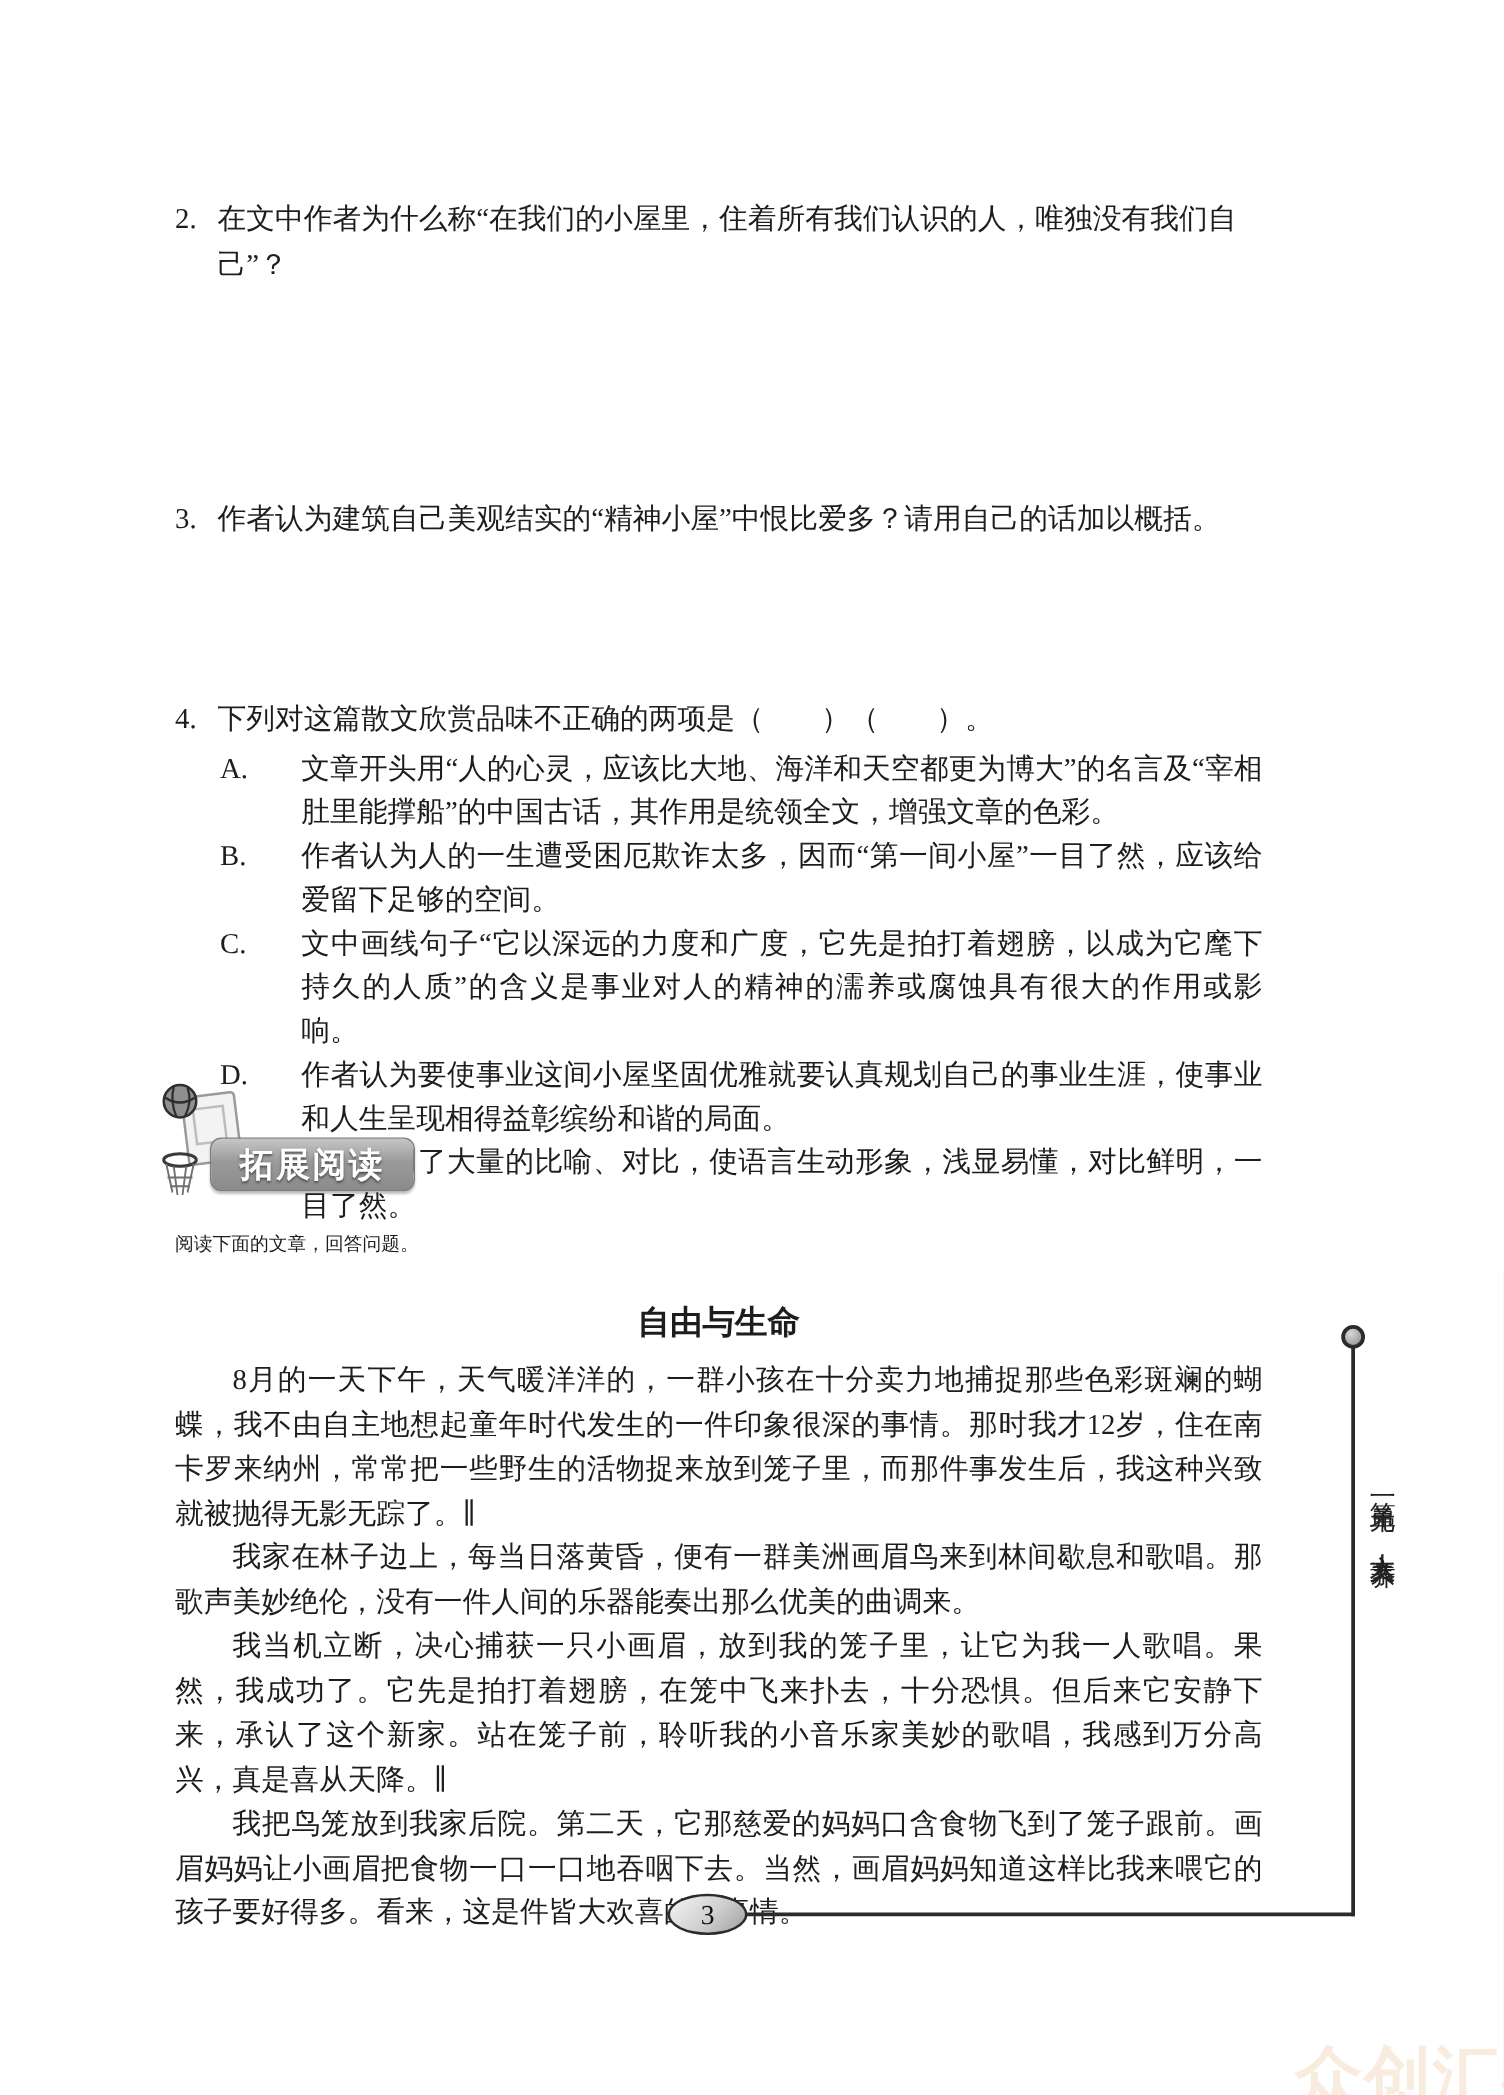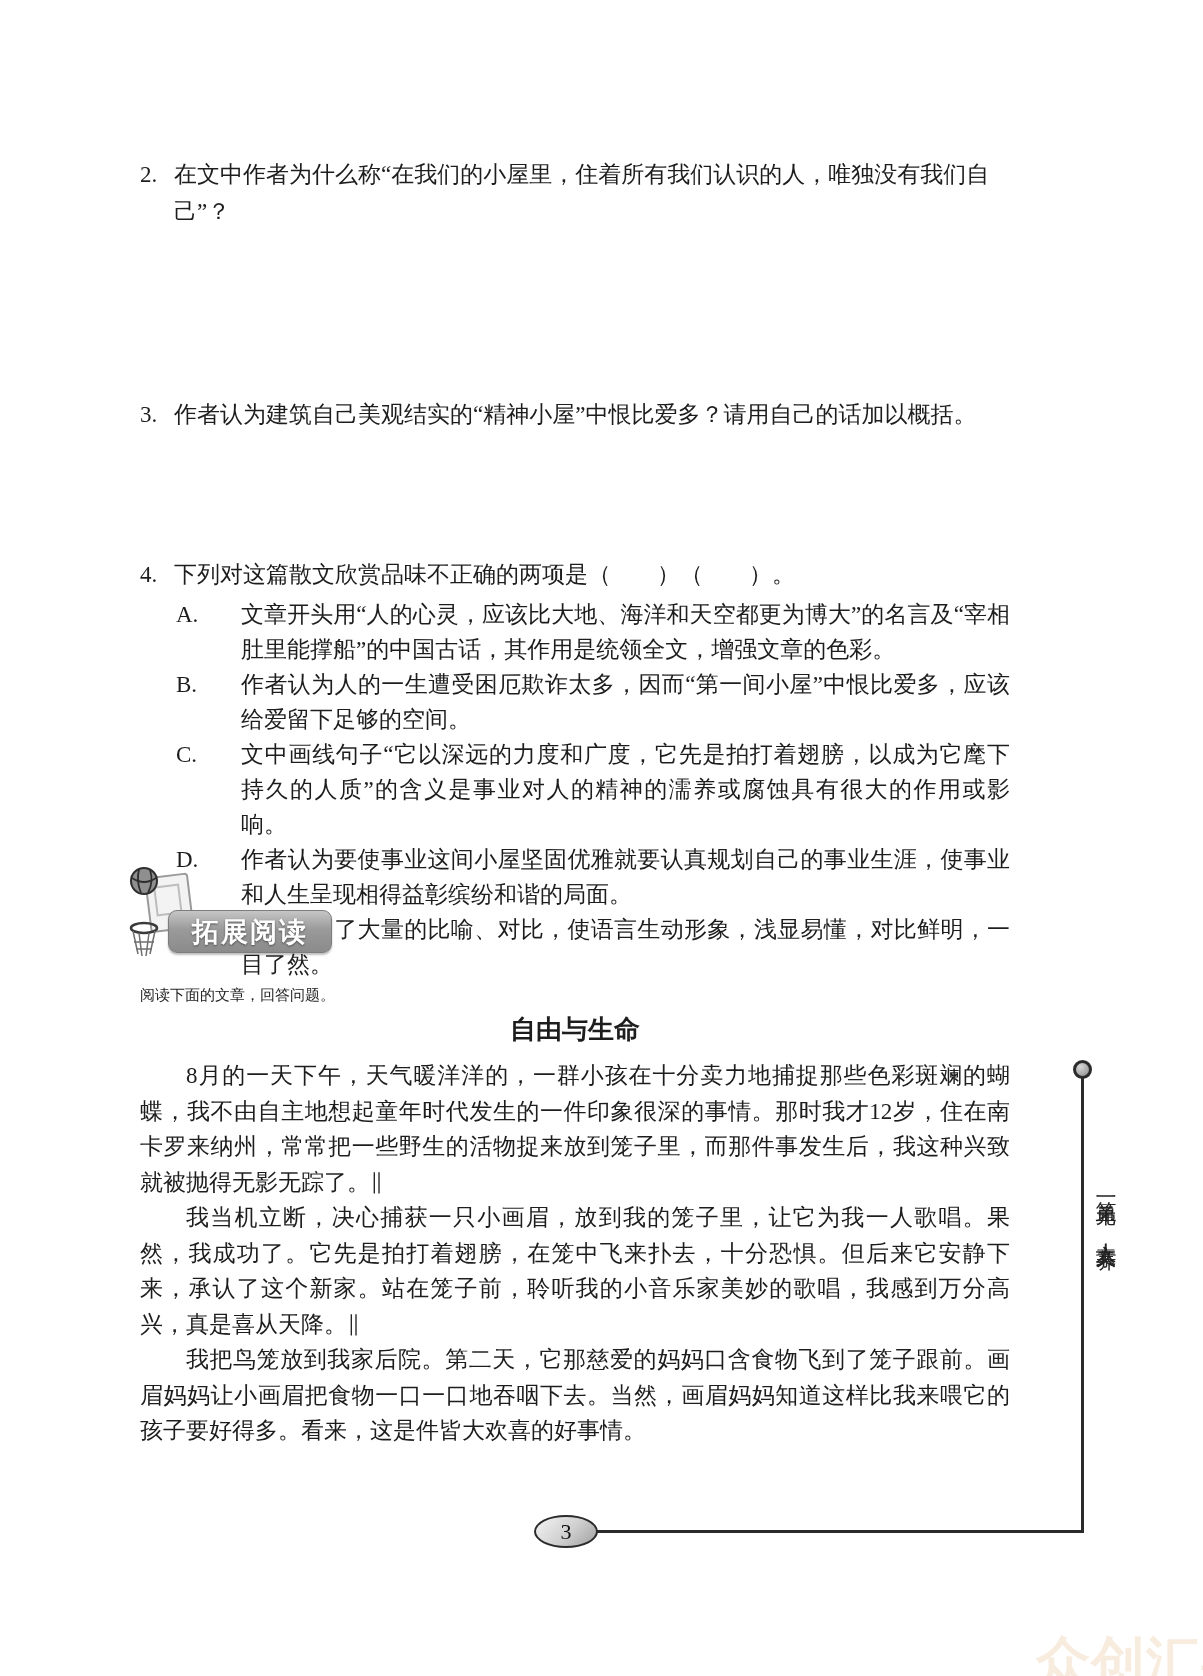--- a/index.html
+++ b/index.html
@@ -38,21 +38,21 @@
     border:1px solid #7d7d7d;
     border-radius:9px;
     box-shadow:0 2px 2px rgba(0,0,0,0.25);
     display:flex; align-items:center; justify-content:center;
     color:#ffffff; font-size:27px; font-weight:bold; letter-spacing:2px;
     text-shadow:0 1px 2px rgba(60,60,60,0.8);
   }
   .badge-icon { position:absolute; left:0; top:0; }
   .instruction { position:absolute; left:140px; top:986px; font-size:15px; }
   
-  .passage { position:absolute; left:140px; top:1012px; width:870px;font-family:Liberation Serif, serif; }
+  .passage { position:absolute; left:140px; top:1040px; width:870px; }
   .passage-title { text-align:center; font-weight:bold; font-size:26px; line-height:36px; margin-bottom:10px; }
   .passage p {
     font-size:23px; line-height:35.5px;
     text-align:justify; text-indent:2em;
   }
   
   .rail-circle {
     position:absolute; left:1073px; top:1060px;
     width:19px; height:19px; border-radius:50%;
     background:radial-gradient(circle at 35% 30%, #d8d8d8, #8a8a8a);
@@ -106,21 +106,21 @@
       <span class="q-text">下列对这篇散文欣赏品味不正确的两项是（　　）（　　）。</span>
     </div>
 
     <div class="options">
       <div class="opt-row">
         <span class="opt-label">A.</span>
         <span class="opt-text">文章开头用“人的心灵，应该比大地、海洋和天空都更为博大”的名言及“宰相肚里能撑船”的中国古话，其作用是统领全文，增强文章的色彩。</span>
       </div>
       <div class="opt-row">
         <span class="opt-label">B.</span>
-        <span class="opt-text">作者认为人的一生遭受困厄欺诈太多，因而“第一间小屋”中恨比爱多，应该给爱留下足够的空间。</span>
+        <span class="opt-text">作者认为人的一生遭受困厄欺诈太多，因而“第一间小屋”一目了然，应该给爱留下足够的空间。</span>
       </div>
       <div class="opt-row">
         <span class="opt-label">C.</span>
         <span class="opt-text">文中画线句子“它以深远的力度和广度，它先是拍打着翅膀，以成为它麾下持久的人质”的含义是事业对人的精神的濡养或腐蚀具有很大的作用或影响。</span>
       </div>
       <div class="opt-row">
         <span class="opt-label">D.</span>
         <span class="opt-text">作者认为要使事业这间小屋坚固优雅就要认真规划自己的事业生涯，使事业和人生呈现相得益彰缤纷和谐的局面。</span>
       </div>
       <div class="opt-row">
@@ -150,20 +150,21 @@
       </svg>
     </span>
     <span class="badge">拓展阅读</span>
   </div>
 
   <div class="instruction">阅读下面的文章，回答问题。</div>
 
   <div class="passage">
     <div class="passage-title">自由与生命</div>
     <p>8月的一天下午，天气暖洋洋的，一群小孩在十分卖力地捕捉那些色彩斑斓的蝴蝶，我不由自主地想起童年时代发生的一件印象很深的事情。那时我才12岁，住在南卡罗来纳州，常常把一些野生的活物捉来放到笼子里，而那件事发生后，我这种兴致就被抛得无影无踪了。∥</p>
+    <p>我家在林子边上，每当日落黄昏，便有一群美洲画眉鸟来到林间歇息和歌唱。那歌声美妙绝伦，没有一件人间的乐器能奏出那么优美的曲调来。</p>
     <p>我当机立断，决心捕获一只小画眉，放到我的笼子里，让它为我一人歌唱。果然，我成功了。它先是拍打着翅膀，在笼中飞来扑去，十分恐惧。但后来它安静下来，承认了这个新家。站在笼子前，聆听我的小音乐家美妙的歌唱，我感到万分高兴，真是喜从天降。∥</p>
     <p>我把鸟笼放到我家后院。第二天，它那慈爱的妈妈口含食物飞到了笼子跟前。画眉妈妈让小画眉把食物一口一口地吞咽下去。当然，画眉妈妈知道这样比我来喂它的孩子要好得多。看来，这是件皆大欢喜的好事情。</p>
   </div>
 
   <div class="rail-circle"></div>
   <div class="rail-v"></div>
   <div class="rail-h"></div>
   <div class="sidebar-text">
     <span class="seg1">第一单元</span>
     <span class="seg2">人文素养</span>

